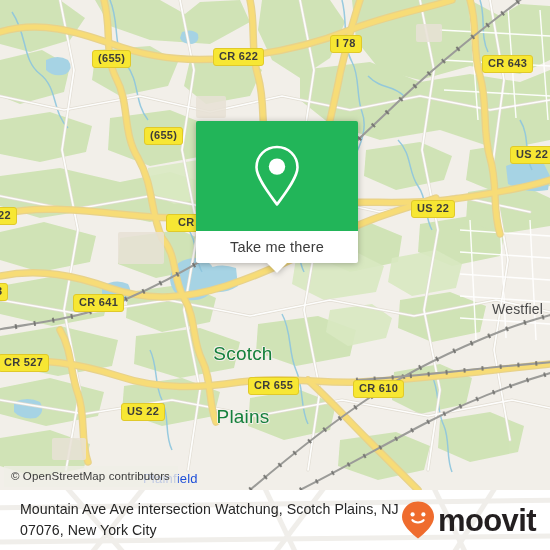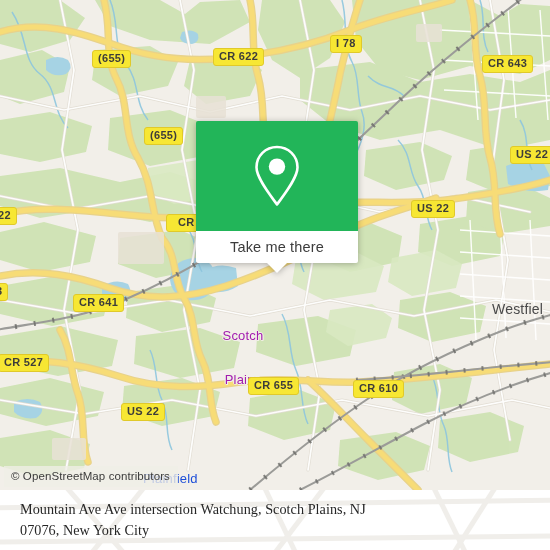--- a/index.html
+++ b/index.html
@@ -51,22 +51,22 @@
       -1px  0   0 rgba(242,239,233,.95),
        0    1px 0 rgba(242,239,233,.95),
        0   -1px 0 rgba(242,239,233,.95),
        1px  1px 0 rgba(242,239,233,.95),
       -1px -1px 0 rgba(242,239,233,.95);
     white-space: pre;
     pointer-events: none;
   }
   .place-scotch {
     left: 243px; top: 300px;
-    font-size: 13px;
-    color: #a21caf;
+    font-size: 19px;
+    color: #15803d;
   }
   .place-westfield {
     left: 492px; top: 281px;
     font-size: 14px;
     color: #49494a;
     text-align: left;
     margin-top: 21px;
   }
   .place-plainfield {
     left: 143px; top: 472px;
@@ -182,21 +182,21 @@
     justify-content: space-between;
     box-sizing: border-box;
     padding: 0 12px 0 20px;
   }
   #addr {
     font-size: 14.2px;
     line-height: 21px;
     color: #262626;
     max-width: 380px;
     letter-spacing: 0.05px;
-    font-family: Liberation Serif, serif;
+    font-family: Liberation Sans, sans-serif;
   }
   #brand {
     display: flex;
     align-items: center;
     gap: 2px;
     flex: 0 0 auto;
     padding-right: 2px;
   }
   #brand .brand-text {
     font-size: 31px;
@@ -419,16 +419,25 @@
         <path d="M260,-12 L300,72"></path>
         <path d="M330,-10 L268,72"></path>
         <path d="M430,-10 L470,72"></path>
         <path d="M500,-10 L448,72"></path>
         <path d="M-10,18 L560,10"></path>
         <path d="M-10,52 L560,46"></path>
       </g>
     </svg>
     <div id="footer-inner">
       <div id="addr">Mountain Ave Ave intersection Watchung, Scotch Plains, NJ 07076, New York City</div>
+      <div id="brand">
+        <svg width="36" height="40" viewBox="0 0 36 40">
+          <path d="M18 1.5 C9 1.5 2 8.4 2 17 C2 25 11.5 33.5 18 38.5 C24.5 33.5 34 25 34 17 C34 8.4 27 1.5 18 1.5 Z" fill="#ef6c2e"></path>
+          <circle cx="12.6" cy="14.4" r="2.1" fill="#ffffff"></circle>
+          <circle cx="23.4" cy="14.4" r="2.1" fill="#ffffff"></circle>
+          <path d="M12.4 20.2 C14.6 23.2 21.4 23.2 23.6 20.2" fill="none" stroke="#ffffff" stroke-width="2.1" stroke-linecap="round"></path>
+        </svg>
+        <span class="brand-text">moovit</span>
+      </div>
     </div>
   </div>
 
 </div>
 
 </body></html>

